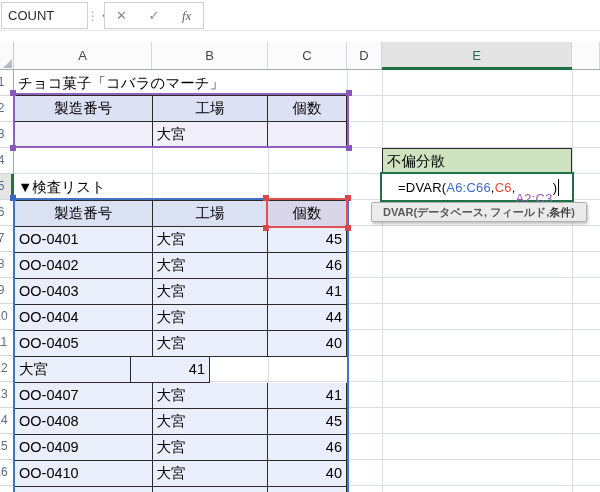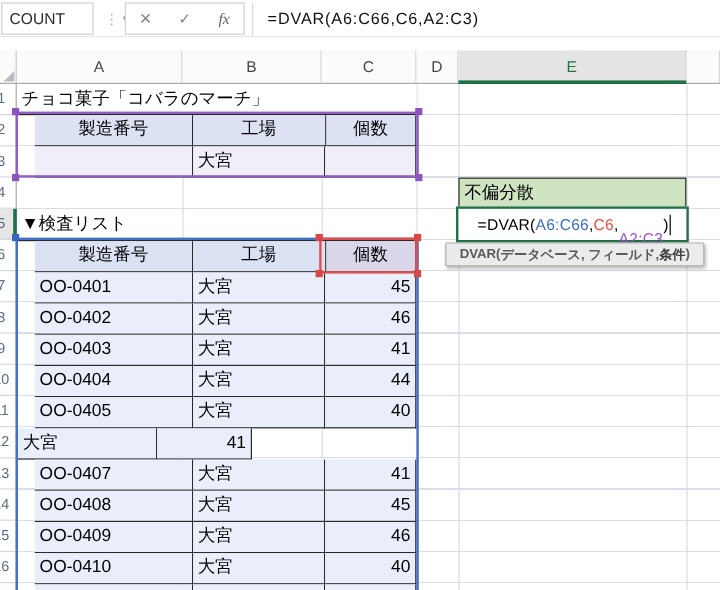--- a/index.html
+++ b/index.html
@@ -2,21 +2,21 @@
 <html><head>
 <meta charset="utf-8">
 <style>
   * { margin:0; padding:0; box-sizing:border-box; }
   html,body { background:#fff; }
   body { font-family:"Liberation Sans","DejaVu Sans",sans-serif; }
   #app { position:relative; width:600px; height:492px; overflow:hidden; background:#fff; }
 
   
   .topbar { position:absolute; left:0; top:0; width:600px; height:31px; background:#fff; border-bottom:1px solid #e6e6e6; }
-  .namebox { position:absolute; left:1px; top:2px; width:77px; height:27px; border:1px solid #d0d0d0; display:flex; align-items:center; background:#fff;gap:48px; }
+  .namebox { position:absolute; left:1px; top:2px; width:87px; height:27px; border:1px solid #d0d0d0; display:flex; align-items:center; background:#fff;gap:48px; }
   .namebox .nb-label { flex:1; padding-left:6px; font-size:13px; color:#2b2b2b; }
   .namebox .nb-caret { width:16px; text-align:center; font-size:9px; color:#8a8a8a; }
   .bar-dots { position:absolute; left:86px; top:2px; width:14px; height:27px; display:flex; align-items:center; justify-content:center; color:#aaadb2; font-size:12px; }
   .btngroup { position:absolute; left:104px; top:2px; width:100px; height:27px; border:1px solid #d0d0d0; display:flex; background:#fff; }
   .btngroup .fbtn { flex:1; display:flex; align-items:center; justify-content:center; font-size:13px; color:#8a8a8a; cursor:default; }
   .btngroup .fbtn.fx { font-family:"Liberation Serif","DejaVu Serif",serif; font-style:italic; color:#666; }
   .formula-input { position:absolute; left:210px; top:2px; width:390px; height:27px; border-left:1px solid #d9d9d9; display:flex; align-items:center; padding-left:12px; font-size:13.5px; letter-spacing:0.7px; color:#111; white-space:nowrap; overflow:hidden; }
 
   
   .colheaders { position:absolute; left:0; top:42px; width:600px; height:28px; background:#fbfbfc; border-bottom:1px solid #a6aab0; }
@@ -40,21 +40,21 @@
 
   
   .cellblock { position:absolute; z-index:1; }
   .cell-text { font-size:14.5px; color:#000; line-height:26px; white-space:nowrap; }
   .title-cell { left:14px; top:70px; width:333px; height:26px; background:#fff; padding-left:4px; }
   .list-label { left:14px; top:174px; width:333px; height:26px; padding-left:4px; }
 
   .xtable { position:absolute; border-top:1px solid #2a2a2a; border-left:1px solid #2a2a2a; z-index:1; }
   .xrow { display:flex; height:26px; }
   .xcell { border-right:1px solid #2a2a2a; border-bottom:1px solid #2a2a2a; height:26px; font-size:14.5px; line-height:25px; color:#000; white-space:nowrap; overflow:hidden; }
-  .w-a { width:138px;margin-left:14px; } .w-b { width:116px; } .w-c { width:79px; }
+  .w-a { width:138px; } .w-b { width:116px; } .w-c { width:79px; }
   .xcell.hd { text-align:center; background:#d9e1f3; }
   .xcell.hd-crit { text-align:center; background:#dce1f3; }
   .xcell.crit-data { background:#f0eef9; padding-left:4px; }
   .xcell.hd-field { background:#d8d6e8; }
   .xcell.data { background:#e9eefa; padding-left:4px; }
   .xcell.data.num { text-align:right; padding-left:0; padding-right:4px; }
 
   .result-cell { left:382px; top:148px; width:190px; height:26px; background:#cfe3c0; border:1px solid #2a2a2a; padding-left:4px; z-index:1; }
   .result-cell .cell-text { line-height:24px; }
 
@@ -88,21 +88,20 @@
     <div class="namebox">
       <span class="nb-label">COUNT</span>
       <span class="nb-caret">▾</span>
     </div>
     <div class="bar-dots">⋮</div>
     <div class="btngroup">
       <span class="fbtn">✕</span>
       <span class="fbtn">✓</span>
       <span class="fbtn fx">fx</span>
     </div>
-    <div class="formula-input">=DVAR(A6:C66,C6,A2:C3)</div>
   </div>
 
   <div class="colheaders">
     <div class="corner">
         <div class="tri"></div>
       </div>
     <div class="colhdr" style="left:14px;width:138px;">A</div>
     <div class="colhdr" style="left:152px;width:116px;">B</div>
     <div class="colhdr" style="left:268px;width:79px;">C</div>
     <div class="colhdr" style="left:347px;width:35px;">D</div>

